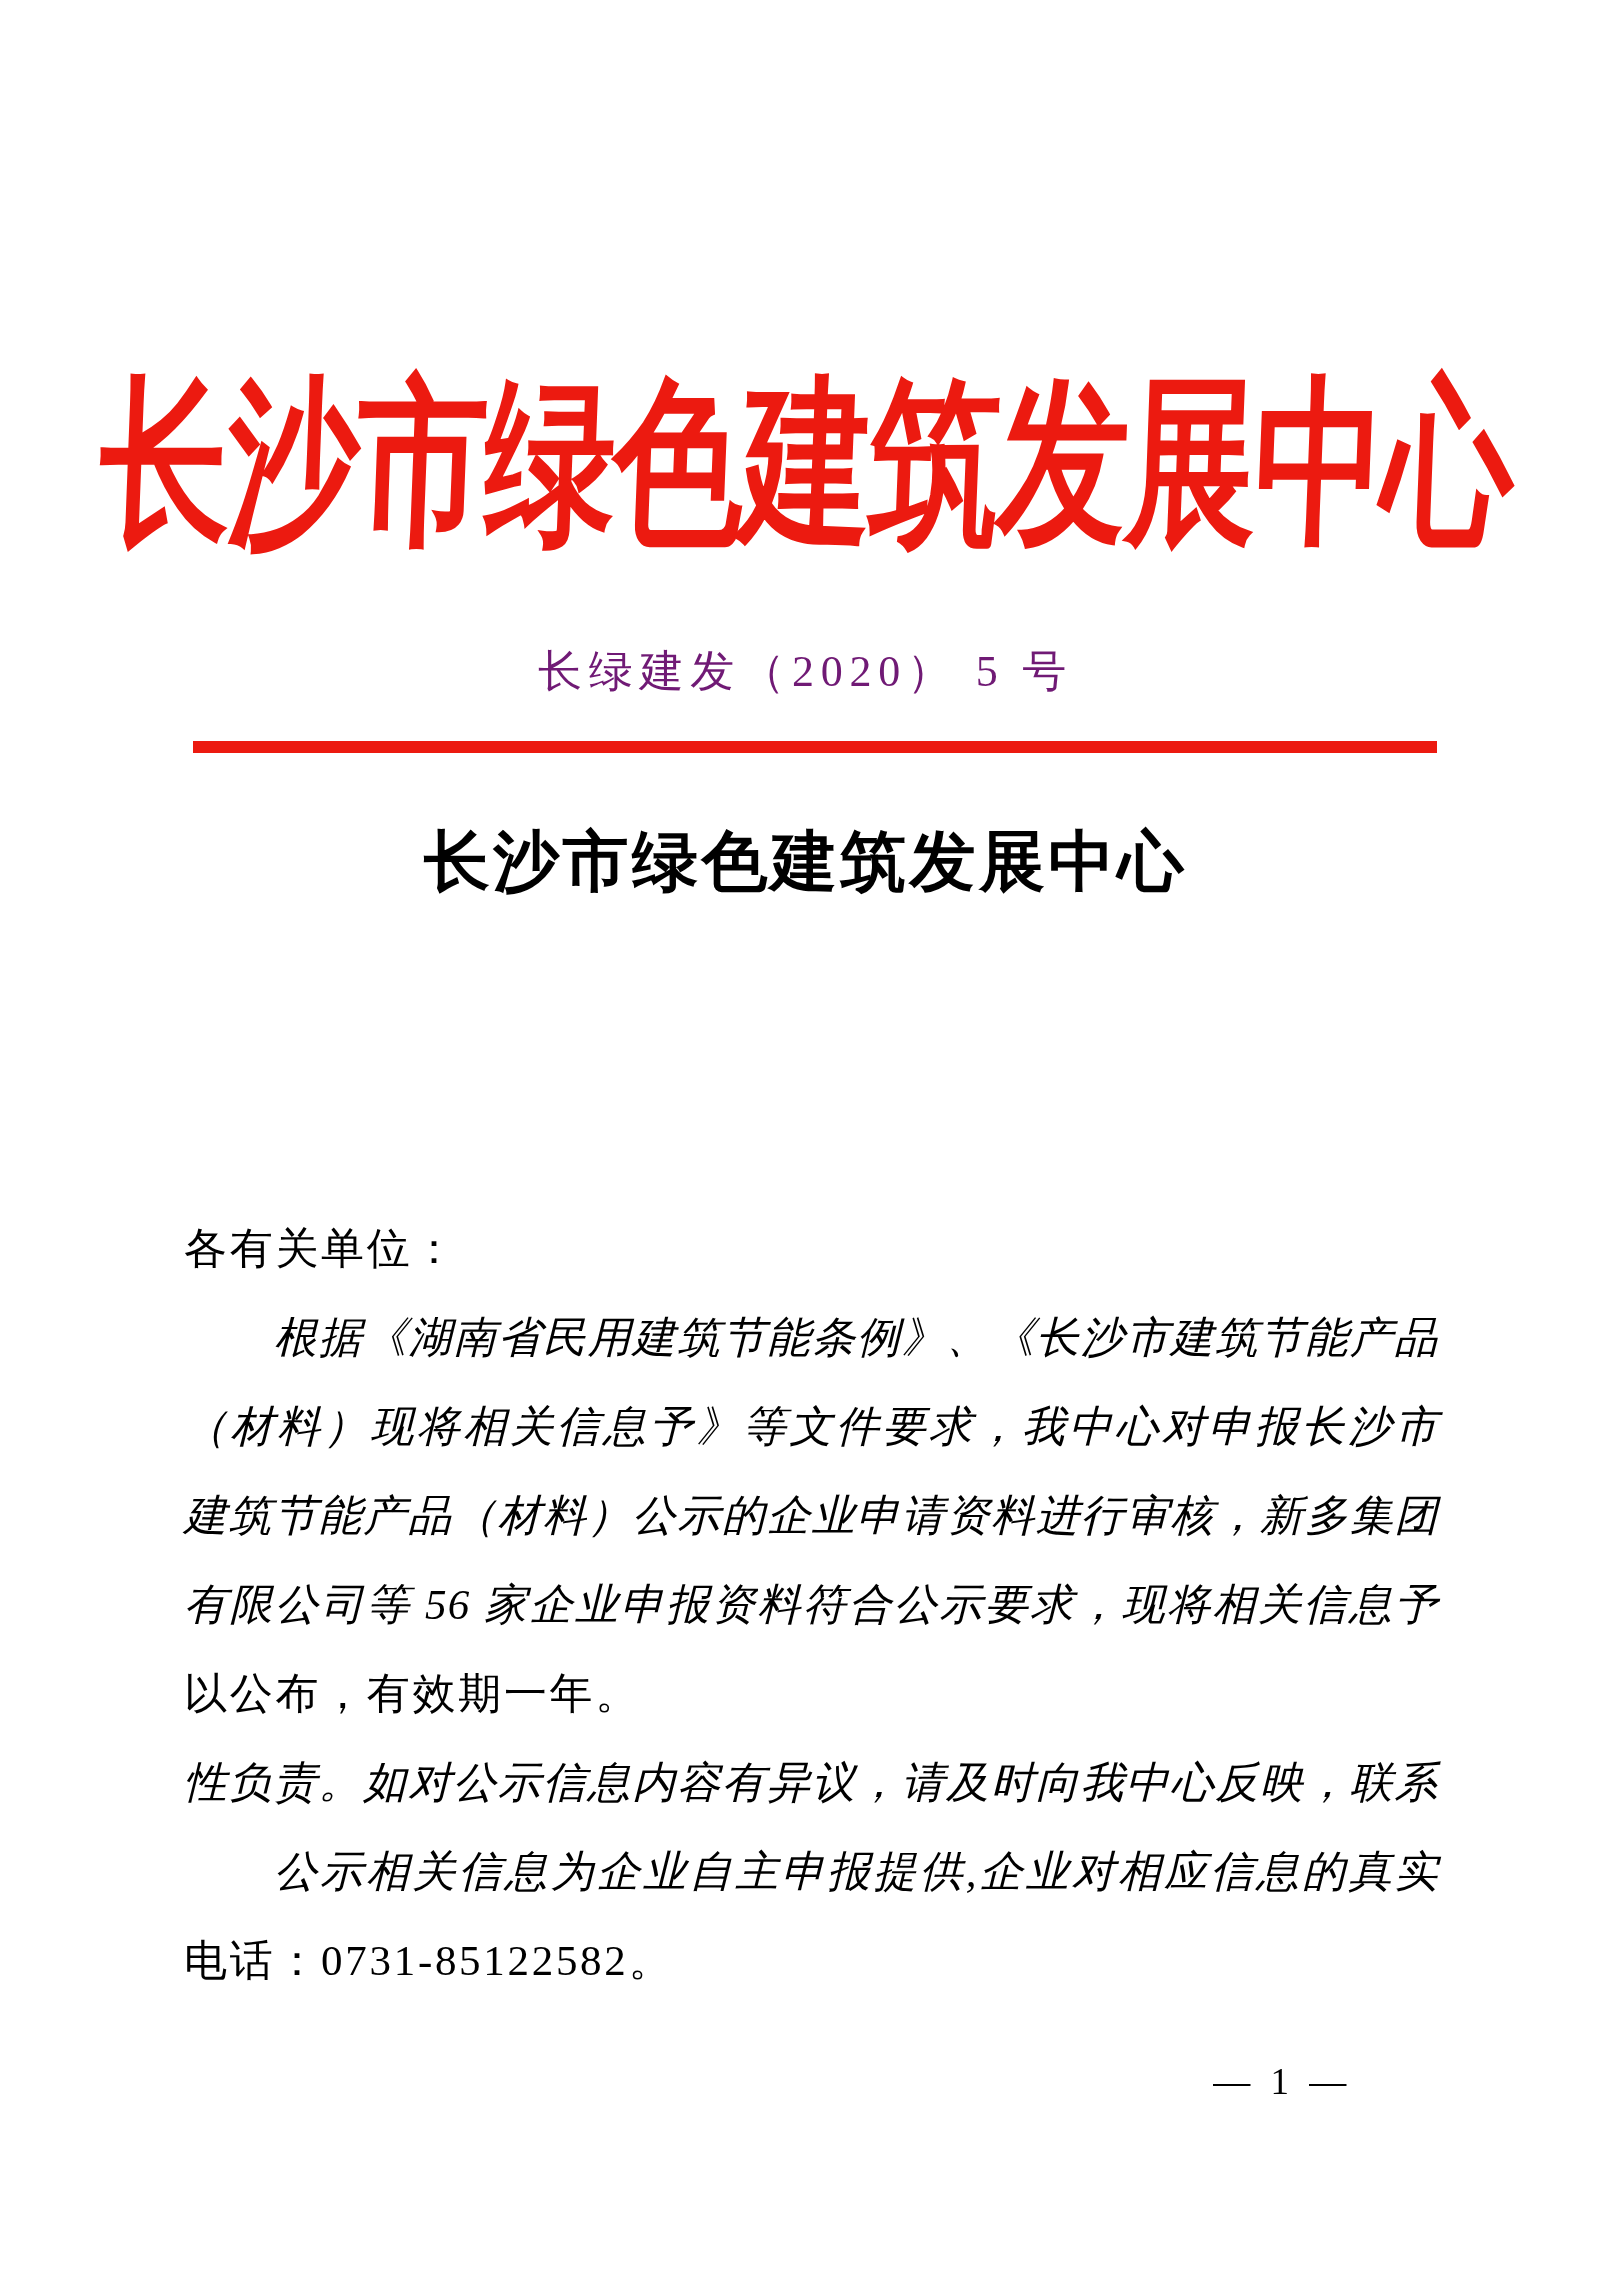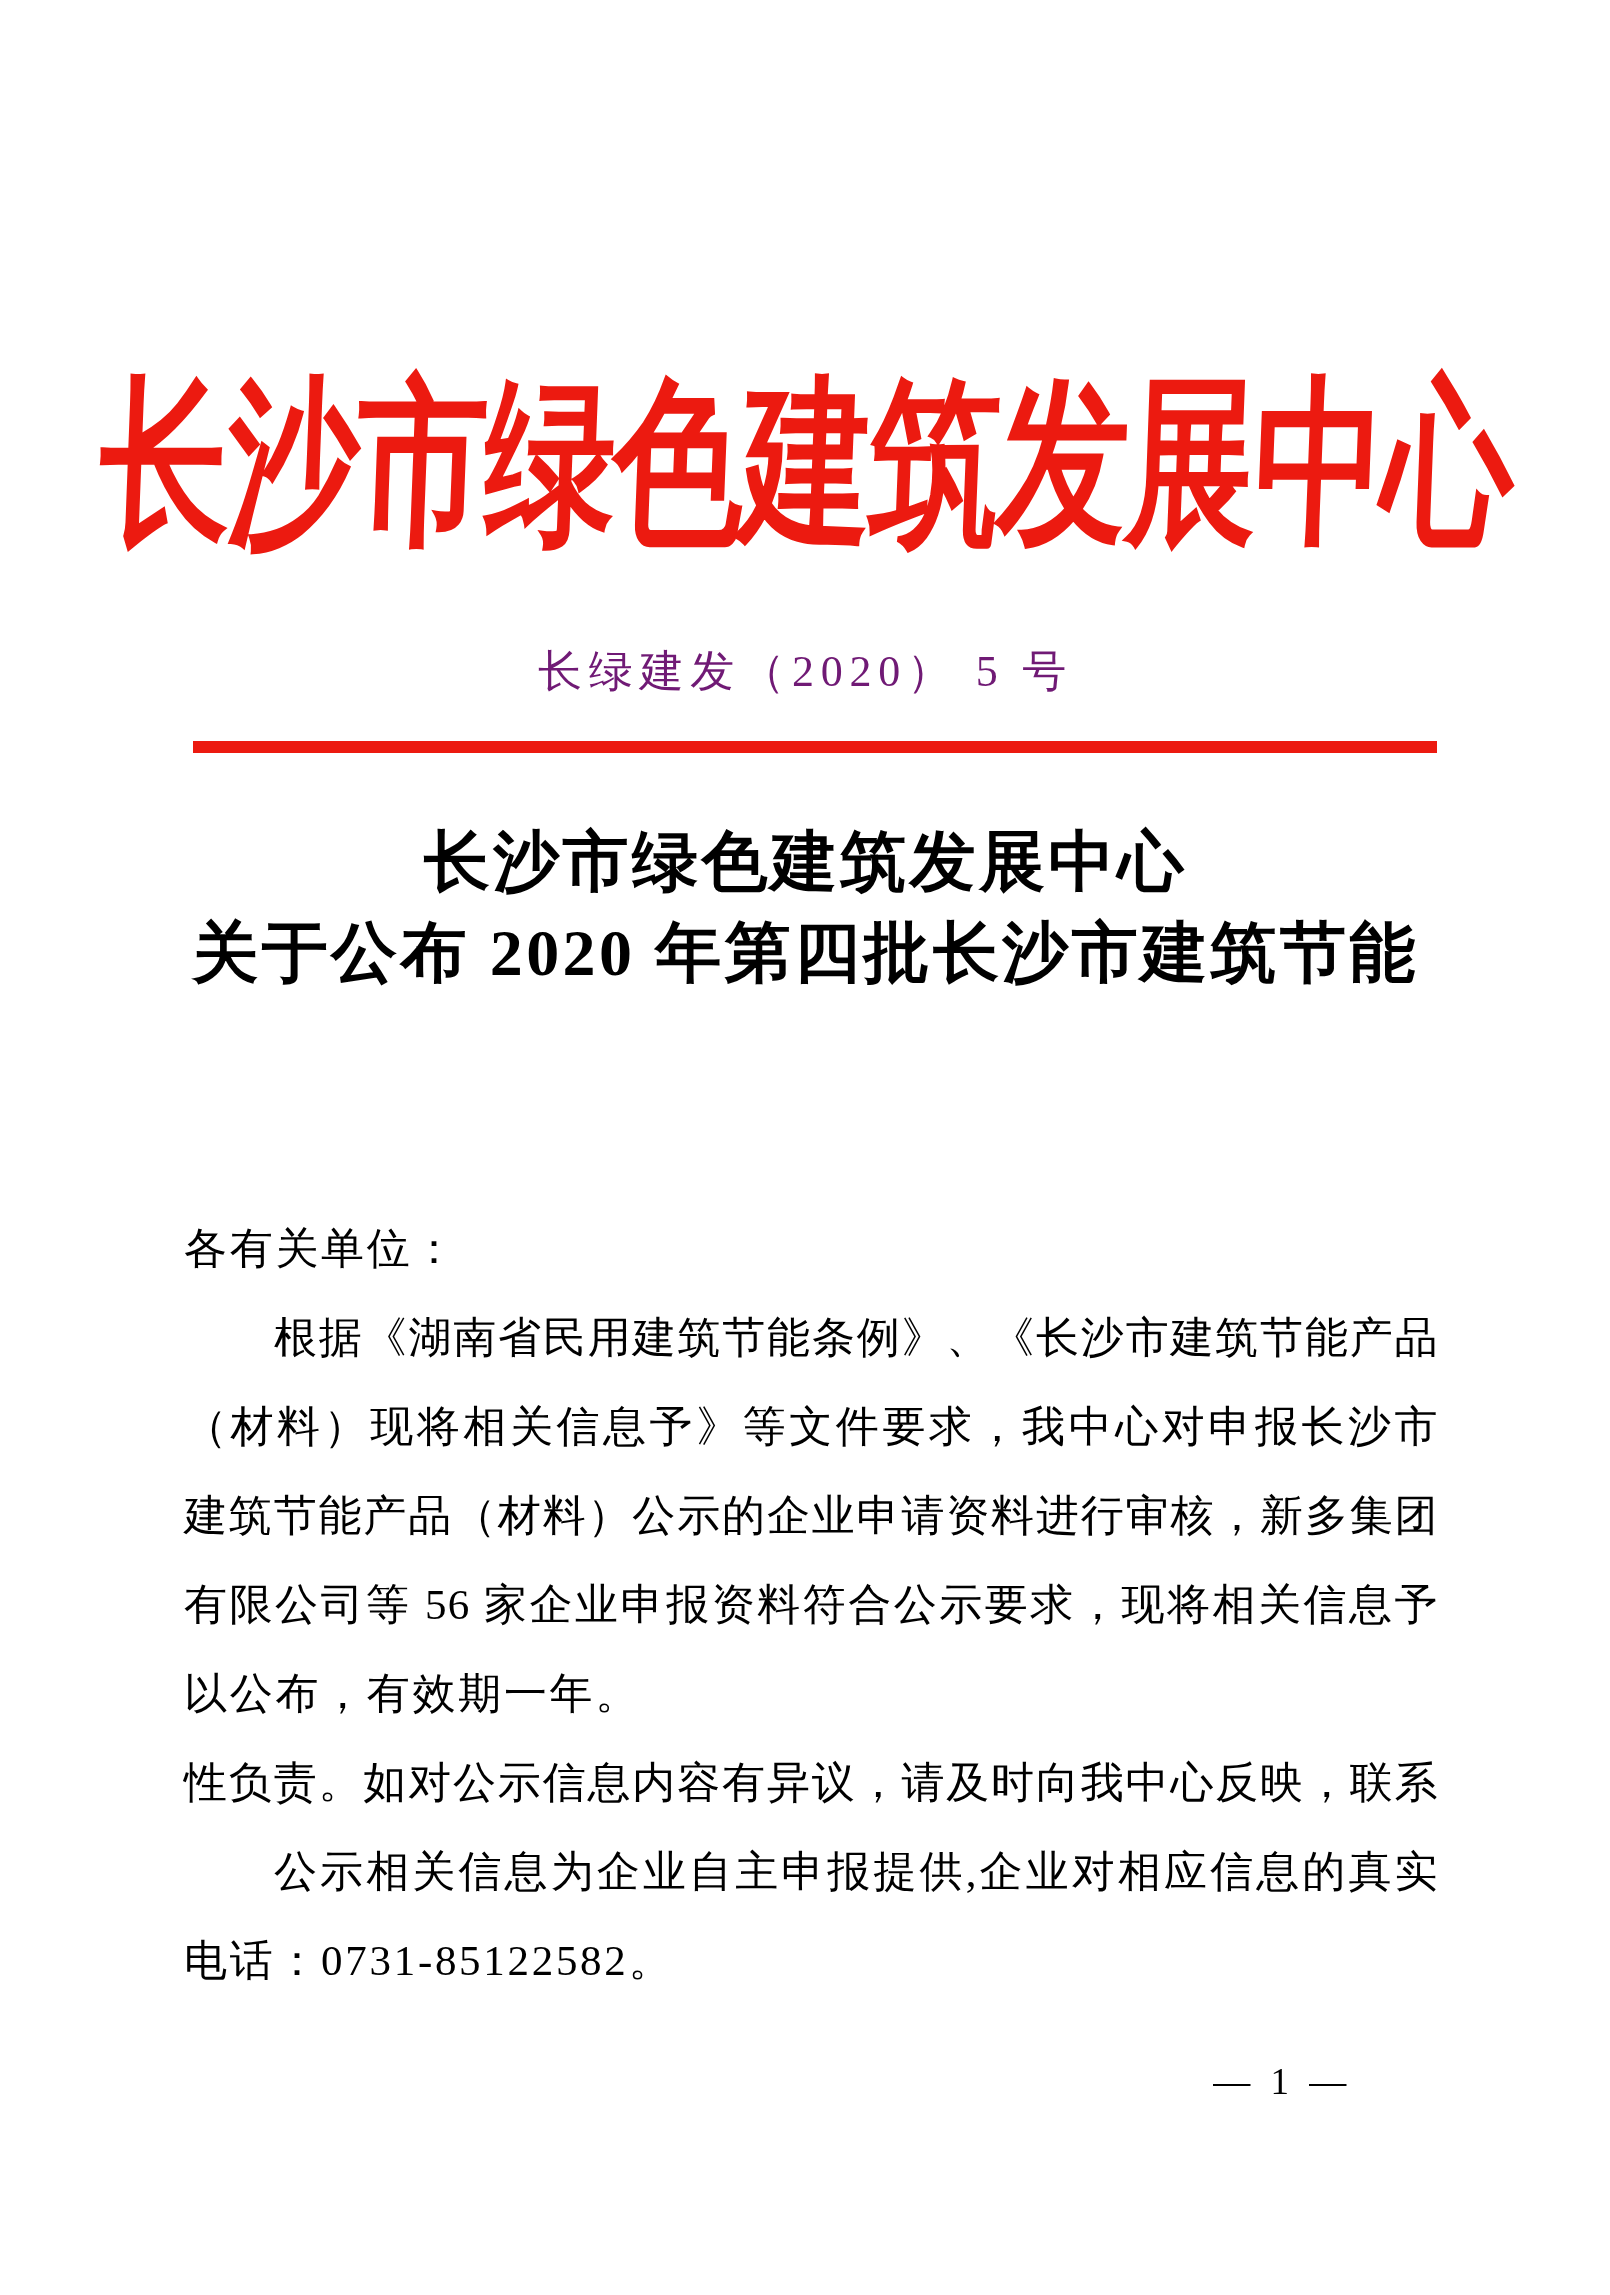--- a/index.html
+++ b/index.html
@@ -70,20 +70,21 @@
   }
   .b-line{
     height:89px;
     letter-spacing:2.7px;
     text-align:left;
   }
   .b-line.fill{
     text-align:justify;
     text-align-last:justify;
     letter-spacing:1.4px;
+    font-style:italic;
   }
   .b-line.indent{
     text-indent:90px;
   }
   
   .page-number{
     position:absolute;
     top:2051px; left:1146px;
     width:273px;
     text-align:center;
@@ -99,21 +100,20 @@
 <div class="page">
 
   <div class="letterhead">长沙市绿色建筑发展中心</div>
 
   <div class="doc-number">长绿建发（2020） 5 号</div>
 
   <div class="red-rule"></div>
 
   <div class="notice-title">
     <div class="t-line">长沙市绿色建筑发展中心</div>
-    <div class="t-line">关于公布 2020 年第四批长沙市建筑节能</div>
   </div>
 
   <div class="notice-body">
     <div class="b-line">各有关单位：</div>
     <div class="b-line fill indent">根据《湖南省民用建筑节能条例》、《长沙市建筑节能产品</div>
     <div class="b-line fill">（材料）现将相关信息予》等文件要求，我中心对申报长沙市</div>
     <div class="b-line fill">建筑节能产品（材料）公示的企业申请资料进行审核，新多集团</div>
     <div class="b-line fill">有限公司等 56 家企业申报资料符合公示要求，现将相关信息予</div>
     <div class="b-line">以公布，有效期一年。</div>
     <div class="b-line fill">性负责。如对公示信息内容有异议，请及时向我中心反映，联系</div>

